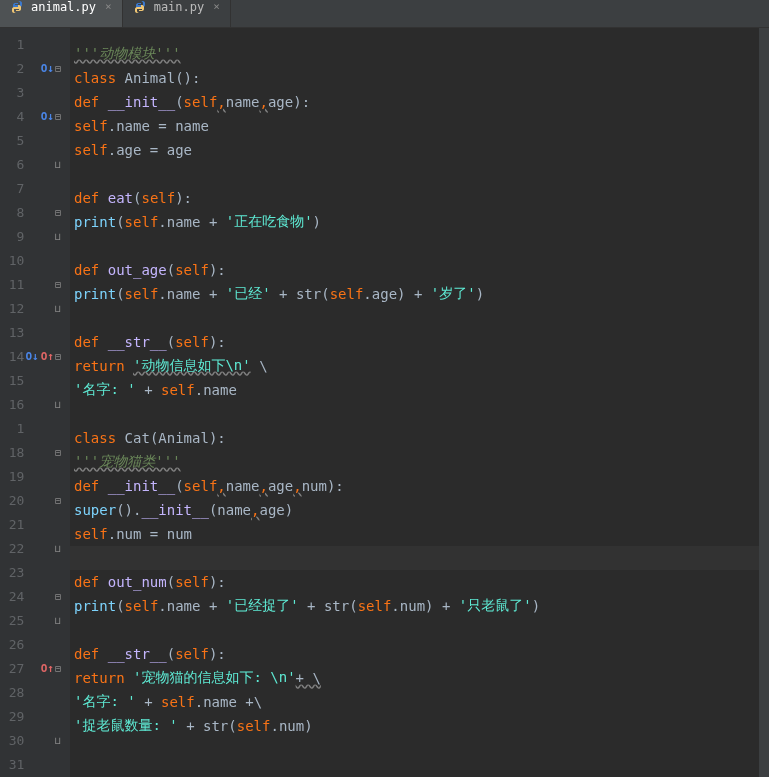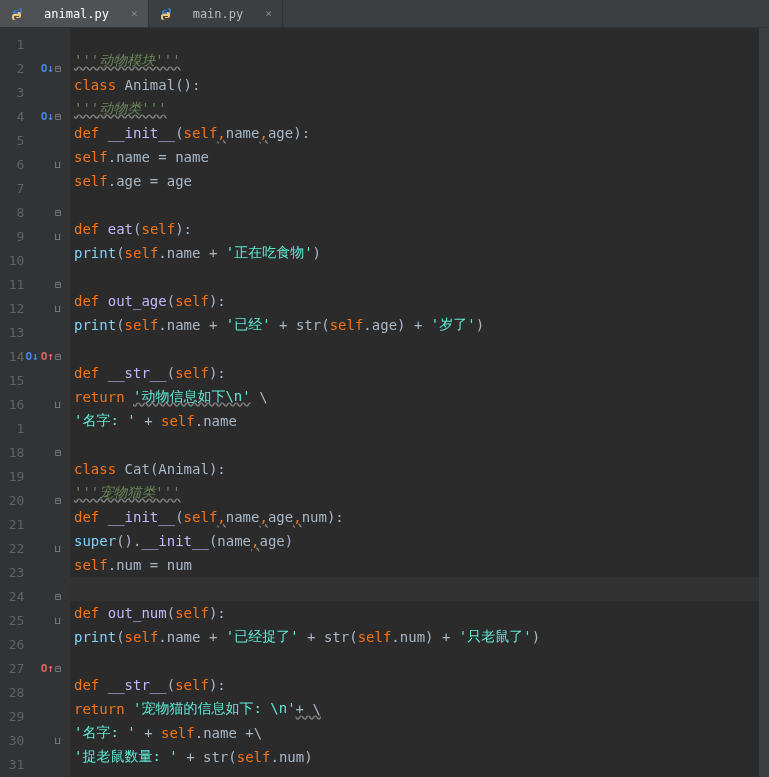--- a/index.html
+++ b/index.html
@@ -13,23 +13,22 @@
   overflow: hidden;
 }
 .tabs {
   display: flex;
   background: #3c3f41;
   height: 28px;
   border-bottom: 1px solid #323232;
 }
 .tab {
   display: flex;
-  align-items: center;
   padding: 0 10px;
-  gap: 20px;
+  gap: 7px;
   border-right: 1px solid #323232;
   cursor: pointer;
   color: #bbbbbb;
   font-size: 12px;
 }
 .tab.active {
   background: #4e5254;
   color: #ffffff;
 }
 .tab-icon {
@@ -79,21 +78,21 @@
   width: 8px;
   color: #888;
   font-size: 10px;
   text-align: center;
   flex-shrink: 0;
 }
 .ov-blue { color: #4a86e8; font-size: 11px; font-weight: bold; }
 .ov-red { color: #e06666; font-size: 11px; font-weight: bold; }
 .code-area {
   flex: 1;
-  padding-top: 21px;
+  padding-top: 14px;
   position: relative;
 }
 .code-line {
   height: 24px;
   display: flex;
   align-items: center;
   white-space: pre;
   padding-left: 4px;
 }
 .code-line.current {
@@ -310,21 +309,20 @@
     <div class="gutter-line">
         <span class="line-number">31</span>
         <span class="gutter-icons"></span>
         <span class="fold"></span>
       </div>
   </div>
 
   <div class="code-area">
     <div class="code-line"><span class="c-green wavy">'''动物模块'''</span></div>
     <div class="code-line"><span class="c-orange">class </span><span class="c-default">Animal</span><span class="c-default">():</span></div>
-    <div class="code-line">    <span class="c-green wavy">'''动物类'''</span></div>
     <div class="code-line">    <span class="c-orange">def </span><span class="c-yellow">__init__</span><span>(</span><span class="c-purple">self</span><span class="c-orange wavy">,</span><span>name</span><span class="c-orange wavy">,</span><span>age</span><span>):</span></div>
     <div class="code-line">        <span class="c-purple">self</span><span>.name = name</span></div>
     <div class="code-line">        <span class="c-purple">self</span><span>.age = age</span></div>
     <div class="code-line"></div>
     <div class="code-line">    <span class="c-orange">def </span><span class="c-yellow">eat</span><span>(</span><span class="c-purple">self</span><span>):</span></div>
     <div class="code-line">        <span class="c-builtin">print</span><span>(</span><span class="c-purple">self</span><span>.name + </span><span class="c-str">'正在吃食物'</span><span>)</span></div>
     <div class="code-line"></div>
     <div class="code-line">    <span class="c-orange">def </span><span class="c-yellow">out_age</span><span>(</span><span class="c-purple">self</span><span>):</span></div>
     <div class="code-line">        <span class="c-builtin">print</span><span>(</span><span class="c-purple">self</span><span>.name + </span><span class="c-str">'已经'</span><span> + str(</span><span class="c-purple">self</span><span>.age) + </span><span class="c-str">'岁了'</span><span>)</span></div>
     <div class="code-line"></div>

